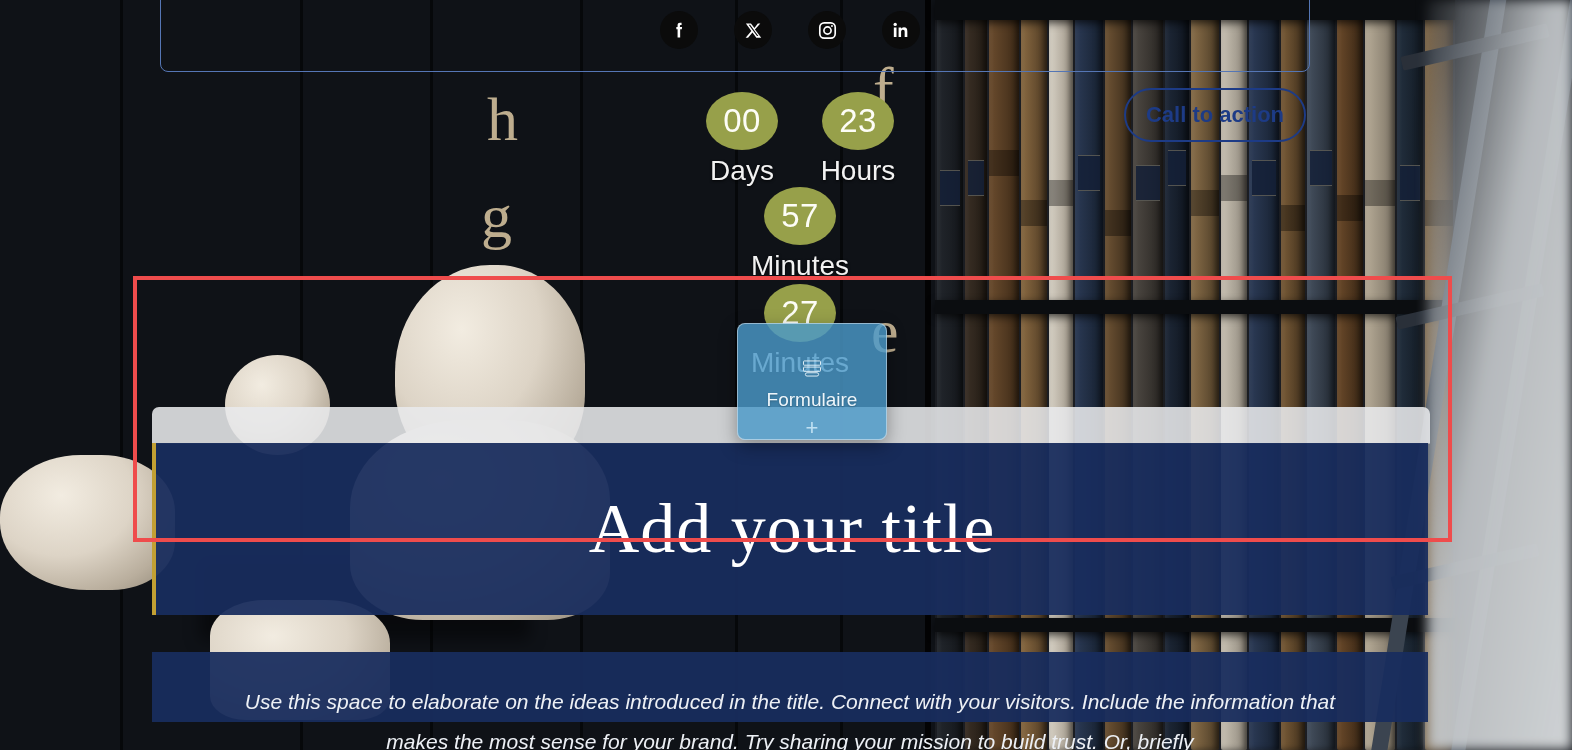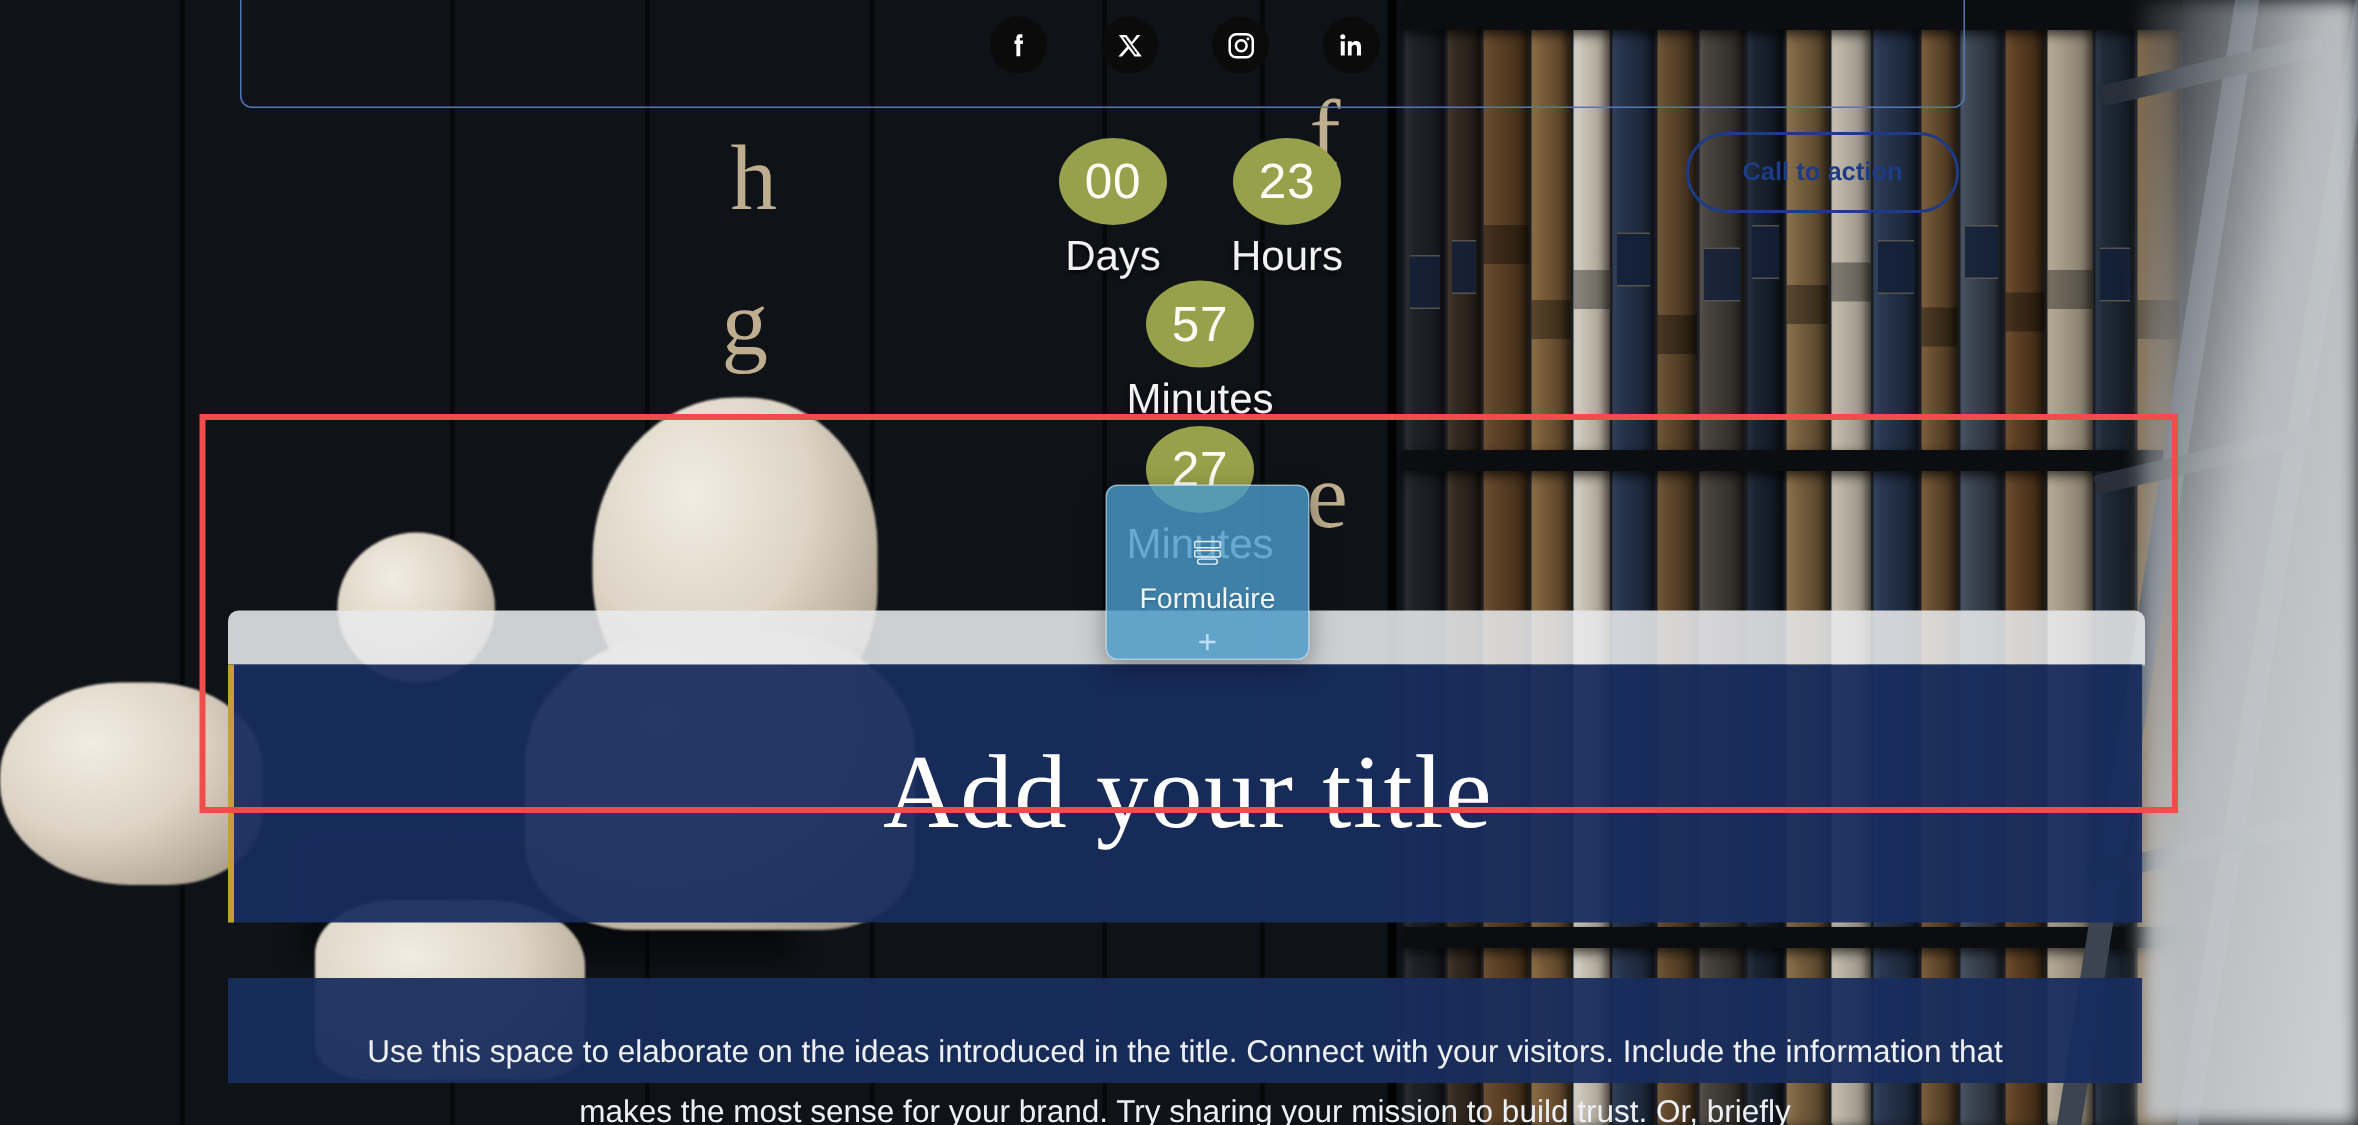--- a/index.html
+++ b/index.html
@@ -98,21 +98,21 @@
   .cd-label{
     margin-top:5px;font-size:28px;color:#f2f2f2;
     text-shadow:0 1px 3px rgba(0,0,0,.8);
   }
   .cd-unit.seconds{width:100%;margin-top:2px;}
 
   .cta-btn{
     position:absolute;left:1124px;top:88px;width:182px;height:54px;
     border:2px solid #1d3b86;border-radius:27px;box-sizing:border-box;
     display:flex;align-items:center;justify-content:center;
-    color:#1d3b86;font-size:17px;font-weight:bold;
+    color:#1d3b86;font-size:22px;font-weight:bold;
     background:transparent;
   }
 
   
   .gray-bar{
     position:absolute;left:152px;top:407px;width:1278px;height:36px;
     background:rgba(232,233,236,.88);
     border-radius:7px 7px 0 0;
     box-shadow:0 1px 0 rgba(255,255,255,.4);
   }
@@ -128,29 +128,29 @@
   .title-text{
     font-family:"Liberation Serif",serif;
     font-size:70px;color:#ffffff;letter-spacing:1px;
     text-align:center;
   }
 
   
   .body-panel{
     position:absolute;left:152px;top:652px;width:1276px;height:70px;
     background:rgba(24,45,93,.94);
-    padding:30px 60px 0 60px;box-sizing:border-box;
+    padding:30px 60px 0 60px;box-sizing:border-box;font-style:italic;
   }
   .body-text{
     font-size:21px;line-height:40px;color:#edf0f5;text-align:center;
   }
 
   
   .drag-tile{
-    position:absolute;left:737px;top:323px;width:136px;height:117px;
+    position:absolute;left:737px;top:323px;width:150px;height:117px;
     background:rgba(74,152,200,.82);
     border:1px solid rgba(255,255,255,.45);
     border-radius:8px;
     display:flex;flex-direction:column;align-items:center;
     padding-top:36px;box-sizing:border-box;
     box-shadow:0 6px 18px rgba(0,0,0,.35);
   }
   .drag-icon{width:46px;height:36px;}
   .drag-label{
     margin-top:12px;font-size:19px;color:#eef6fb;

